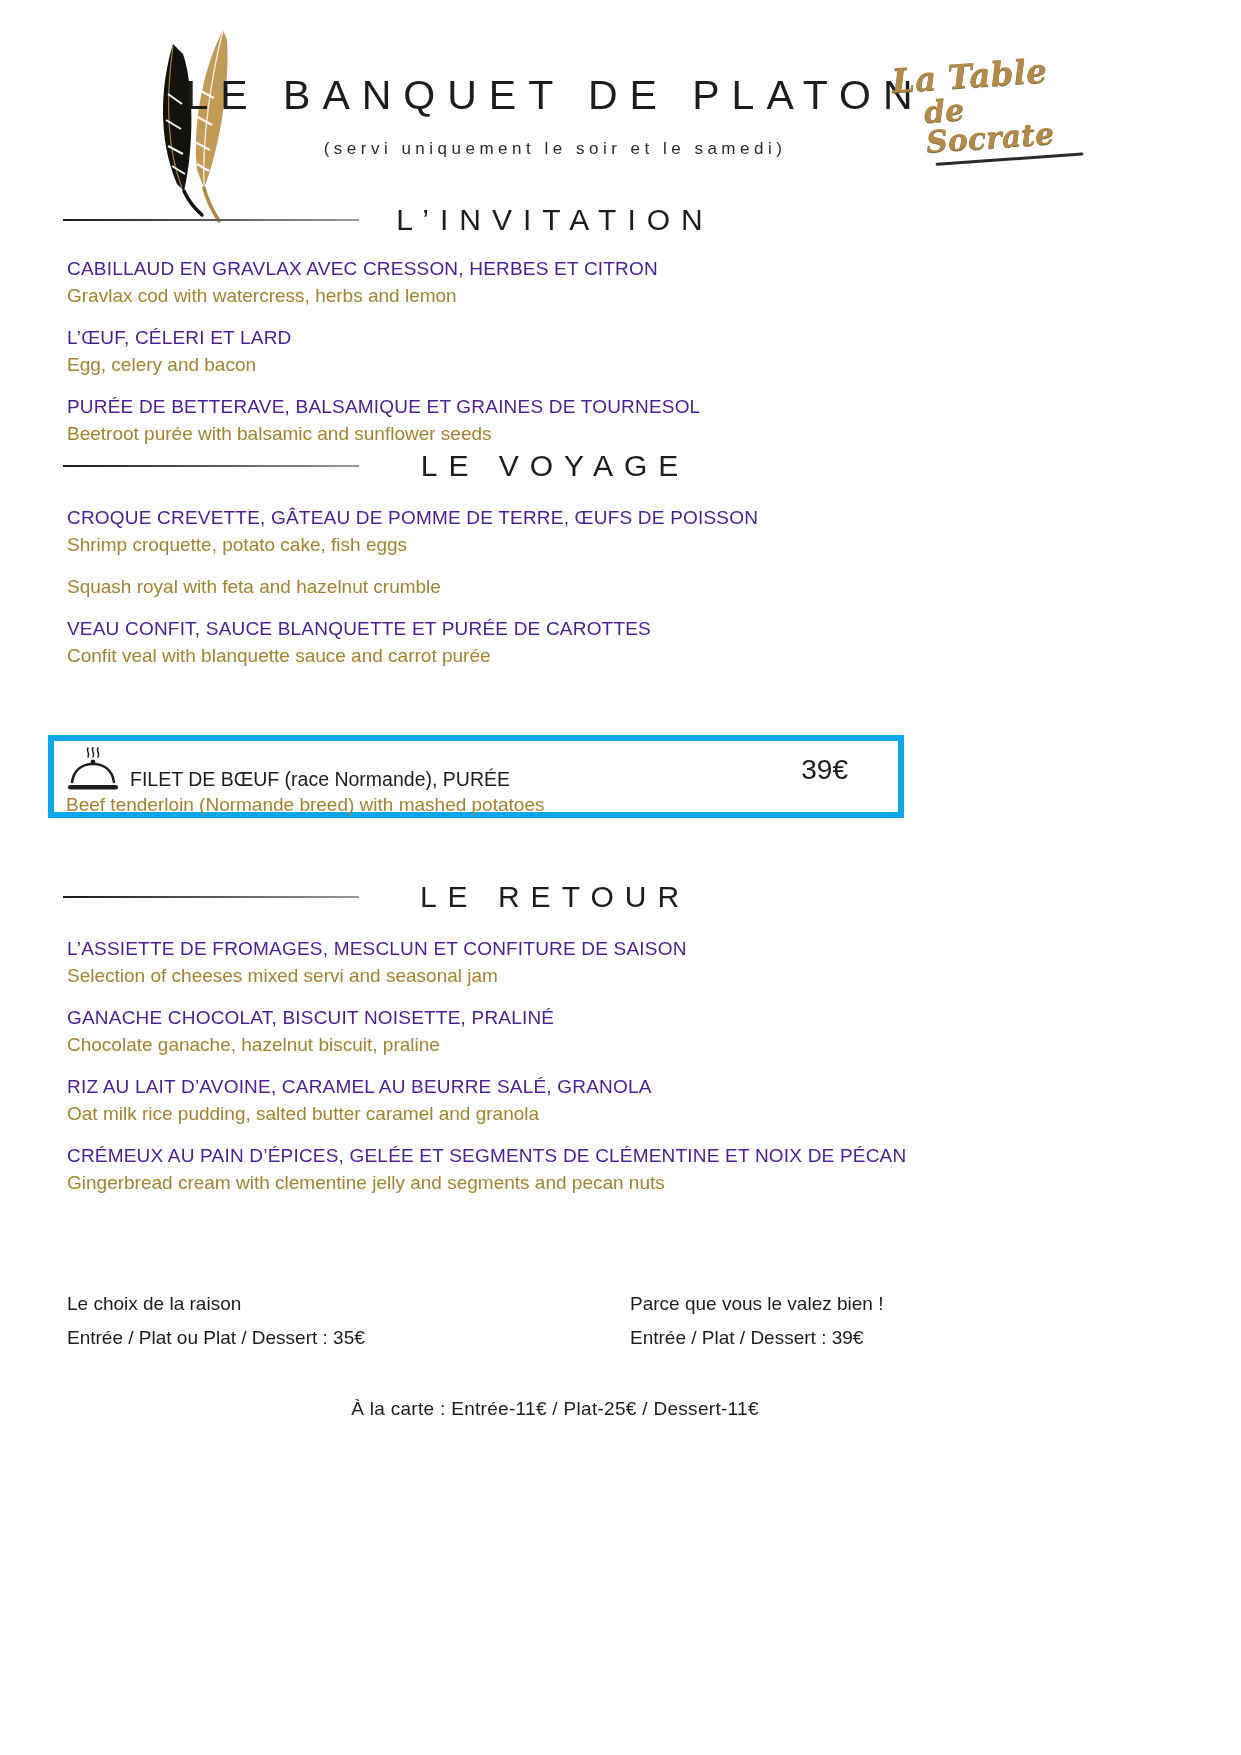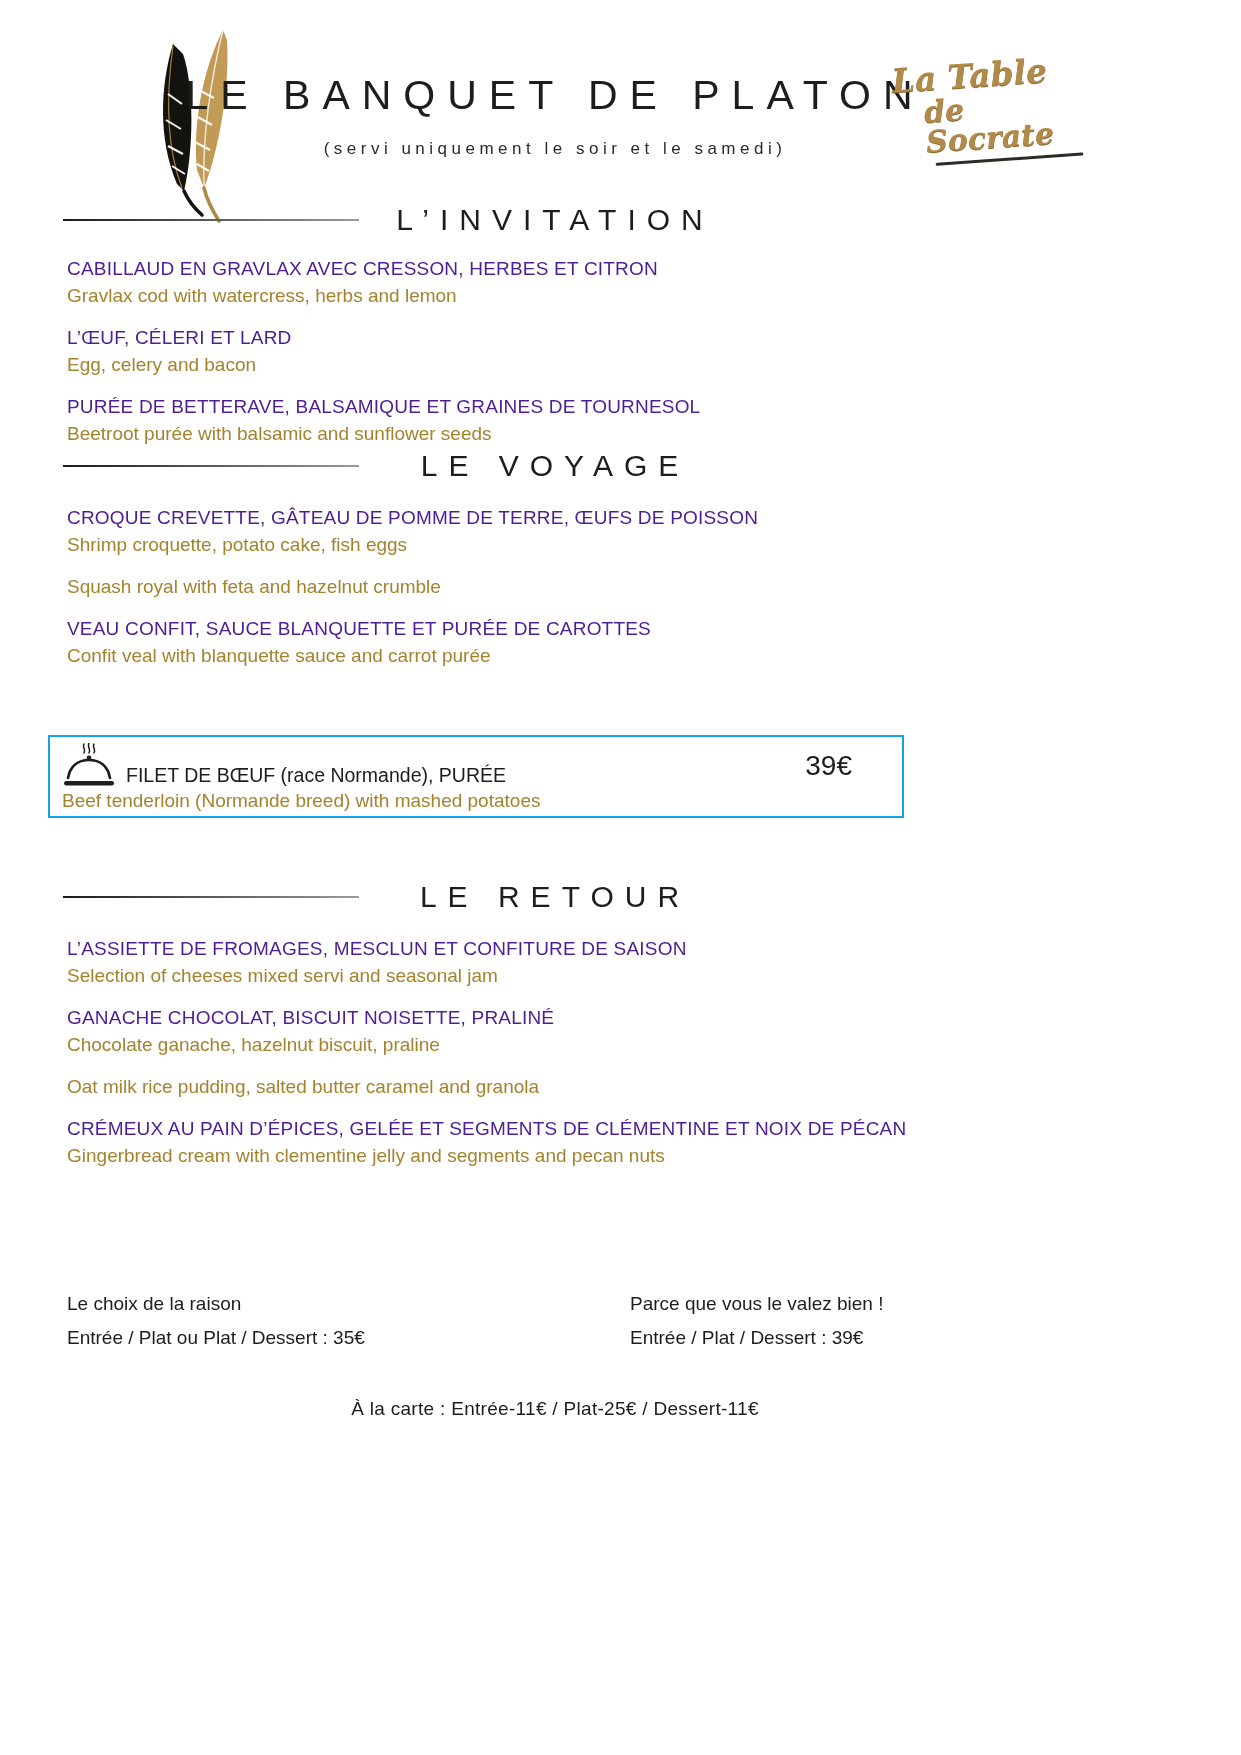--- a/index.html
+++ b/index.html
@@ -24,21 +24,21 @@
                   background:linear-gradient(to right,#1a1a1a,#9a9a9a); }
   .section-title { text-align:center; font-size:30px; font-weight:400; letter-spacing:11px;
                    line-height:40px; color:#1d1d1b; white-space:nowrap; }
   
   .items { position:absolute; left:67px; width:1050px; }
   .item { margin-bottom:15px; }
   .item-fr { font-size:19px; line-height:27px; color:#4c1d95; letter-spacing:0.2px; }
   .item-en { font-size:19px; line-height:27px; color:#a5832e; }
   
   .special-box { position:absolute; left:48px; top:735px; width:856px; height:83px;
-                 border:2px solid #0ea5e9; background:#ffffff; box-sizing:border-box; }
+                 border:6px solid #0ea5e9; background:#ffffff; box-sizing:border-box; }
   .special-row1 { display:flex; align-items:flex-end; gap:10px; padding:6px 14px 0 12px; }
   .cloche { width:54px; height:46px; flex:0 0 auto; }
   .special-fr { font-size:19.5px; line-height:24px; color:#1d1d1b; padding-bottom:2px; }
   .special-price { margin-left:auto; margin-right:36px; font-size:28px; line-height:30px;
                    color:#1d1d1b; align-self:center; }
   .special-en { padding:1px 14px 0 12px; font-size:19px; color:#a5832e; }
   
   .footer-col { position:absolute; top:1290px; font-size:19px; line-height:27px; color:#1d1d1b; }
   .footer-left { left:67px; }
   .footer-right { left:630px; }
@@ -133,20 +133,21 @@
   <div class="items" style="top:935px;">
     <div class="item">
       <div class="item-fr">L’ASSIETTE DE FROMAGES, MESCLUN ET CONFITURE DE SAISON</div>
       <div class="item-en">Selection of cheeses mixed servi and seasonal jam</div>
     </div>
     <div class="item">
       <div class="item-fr">GANACHE CHOCOLAT, BISCUIT NOISETTE, PRALINÉ</div>
       <div class="item-en">Chocolate ganache, hazelnut biscuit, praline</div>
     </div>
     <div class="item">
+      <div class="item-fr">RIZ AU LAIT D’AVOINE, CARAMEL AU BEURRE SALÉ, GRANOLA</div>
       <div class="item-en">Oat milk rice pudding, salted butter caramel and granola</div>
     </div>
     <div class="item">
       <div class="item-fr">CRÉMEUX AU PAIN D’ÉPICES, GELÉE ET SEGMENTS DE CLÉMENTINE ET NOIX DE PÉCAN</div>
       <div class="item-en">Gingerbread cream with clementine jelly and segments and pecan nuts</div>
     </div>
   </div>
 
   <div class="footer-col footer-left">
     <div class="footer-line">Le choix de la raison</div>

